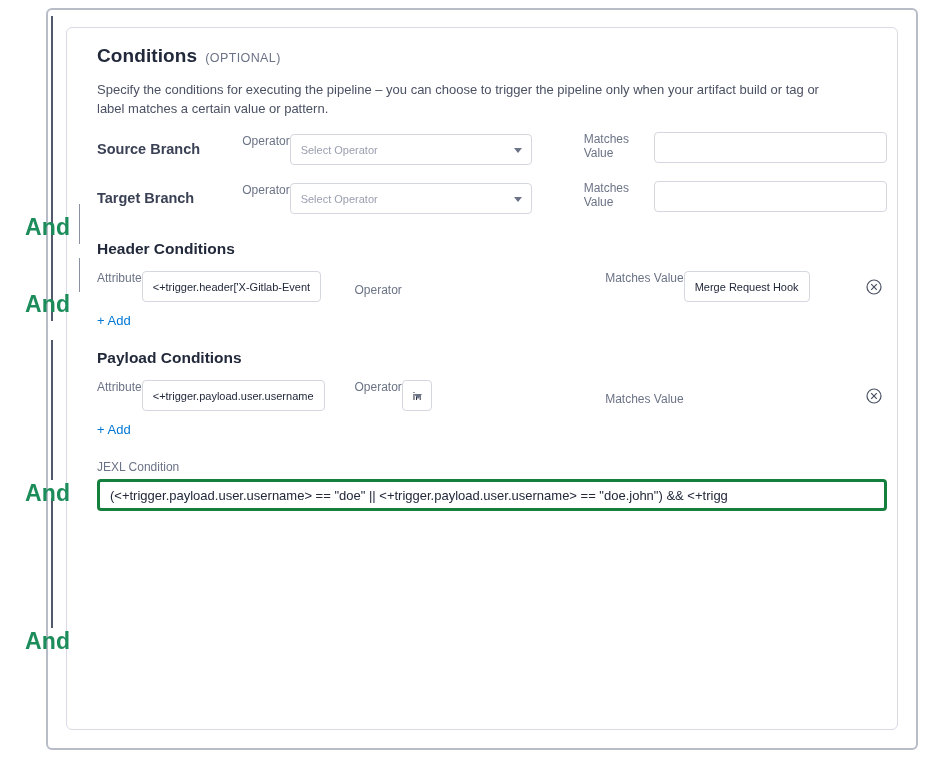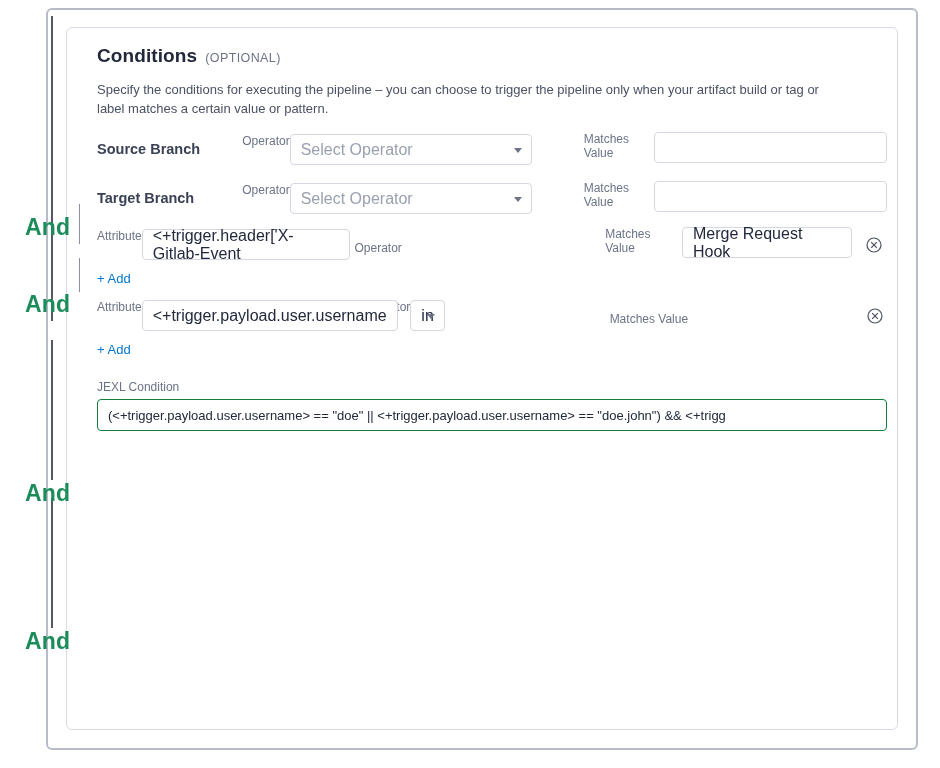--- a/index.html
+++ b/index.html
@@ -93,21 +93,21 @@
     font-size: 12px;
     color: #6b7386;
     margin-bottom: 5px;
   }
   .select-box, .text-box {
     box-sizing: border-box;
     height: 31px;
     border: 1px solid #d5d7e0;
     border-radius: 4px;
     background: #ffffff;
-    font-size: 16px;
+    font-size: 11px;
     color: #22293b;
     padding: 0 10px;
     display: flex;
     align-items: center;
     position: relative;
   }
   .select-box.placeholder { color: #9aa0b0; }
   .select-box .caret {
     position: absolute;
     right: 9px;
@@ -166,21 +166,21 @@
   .jexl-wrap { margin-top: 22px; }
   .jexl-label {
     font-size: 12px;
     color: #6b7386;
     margin-bottom: 5px;
   }
   .jexl-box {
     box-sizing: border-box;
     width: 790px;
     height: 32px;
-    border: 1px solid #15803d;
+    border: 3px solid #15803d;
     border-radius: 4px;
     background: #ffffff;
     font-size: 13px;
     color: #22293b;
     padding: 0 10px;
     display: flex;
     align-items: center;
     white-space: nowrap;
     overflow: hidden;
   }
@@ -256,20 +256,21 @@
     </div>
     <div class="field" style="margin-left:52px;">
       <div class="field-label">Matches Value</div>
       <div class="text-box w-value-top">
         <span></span>
       </div>
     </div>
   </div>
 
   
+  <div class="section-head">Header Conditions</div>
 
   <div class="cond-grid">
     <div class="field col-attr">
       <div class="field-label">Attribute</div>
       <div class="text-box">
         <span>&lt;+trigger.header['X-Gitlab-Event</span>
       </div>
     </div>
     <div class="field col-op">
       <div class="field-label">Operator</div>
@@ -285,20 +286,21 @@
         <circle cx="8" cy="8" r="7" fill="none" stroke="#4a5163" stroke-width="1.2"></circle>
         <line x1="5.2" y1="5.2" x2="10.8" y2="10.8" stroke="#4a5163" stroke-width="1.2"></line>
         <line x1="10.8" y1="5.2" x2="5.2" y2="10.8" stroke="#4a5163" stroke-width="1.2"></line>
       </svg>
     </div>
   </div>
 
   <div class="add-link">+ Add</div>
 
   
+  <div class="section-head payload">Payload Conditions</div>
 
   <div class="cond-grid">
     <div class="field col-attr">
       <div class="field-label">Attribute</div>
       <div class="text-box">
         <span>&lt;+trigger.payload.user.username</span>
       </div>
     </div>
     <div class="field col-op">
       <div class="field-label">Operator</div>

